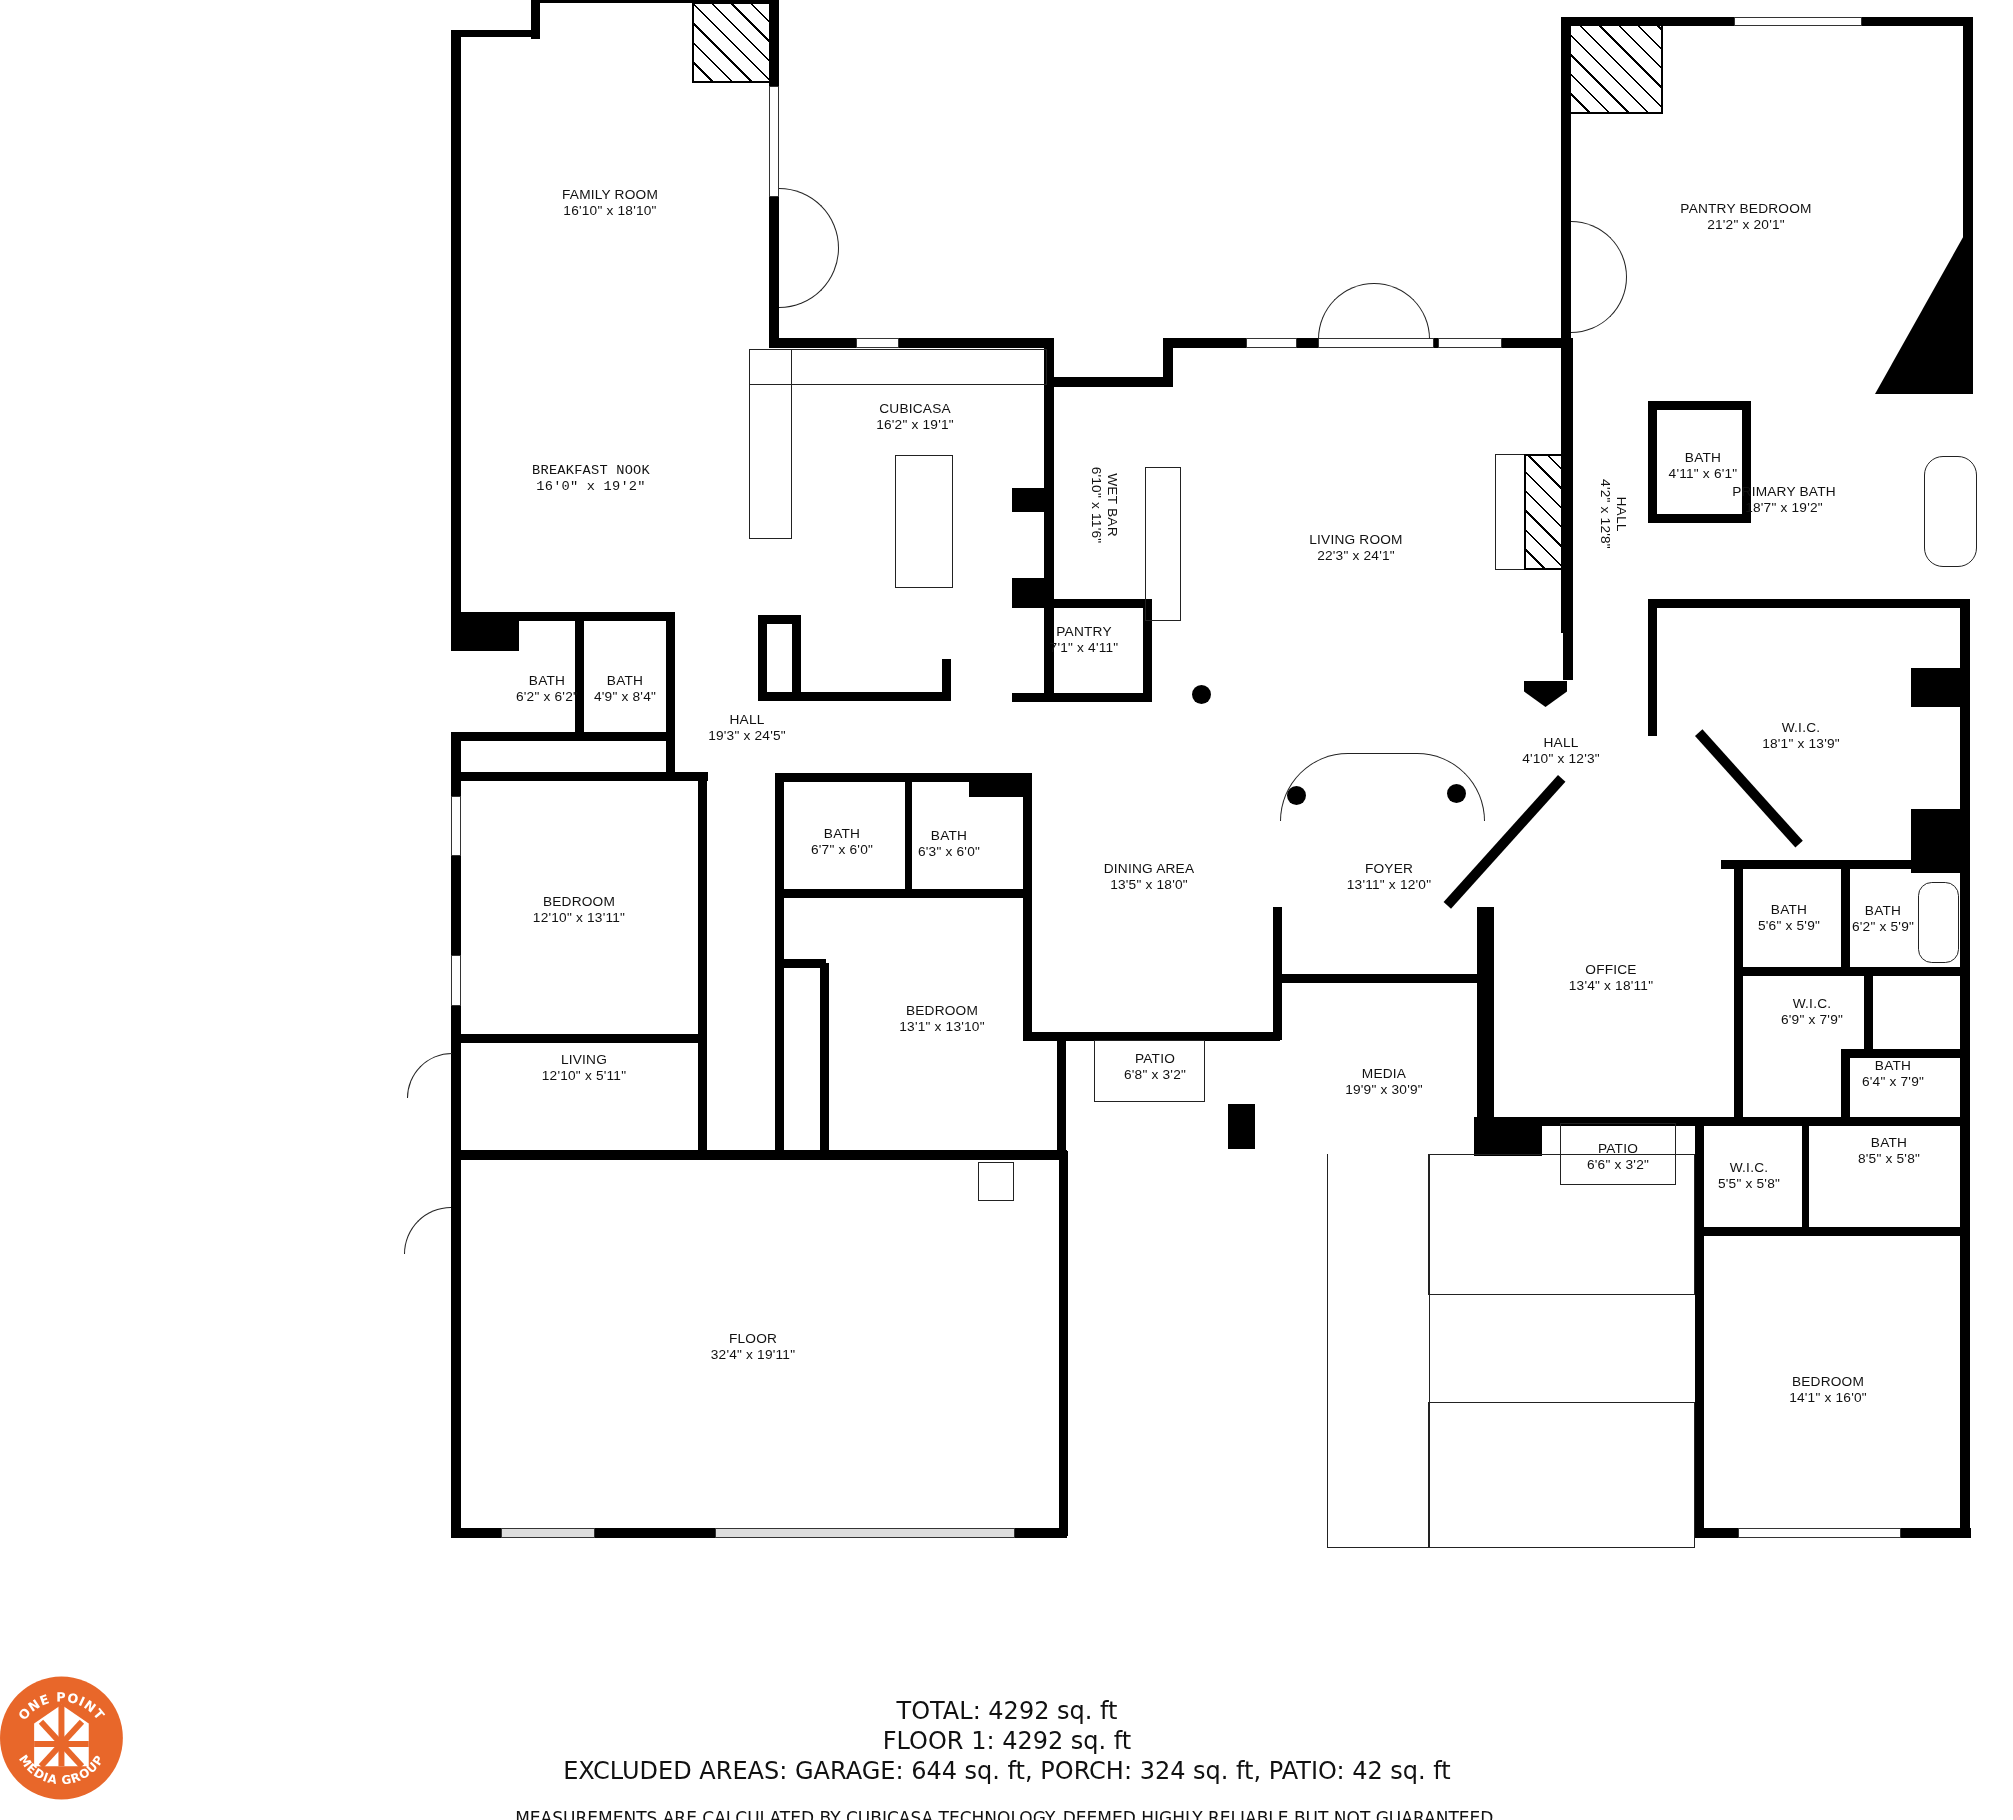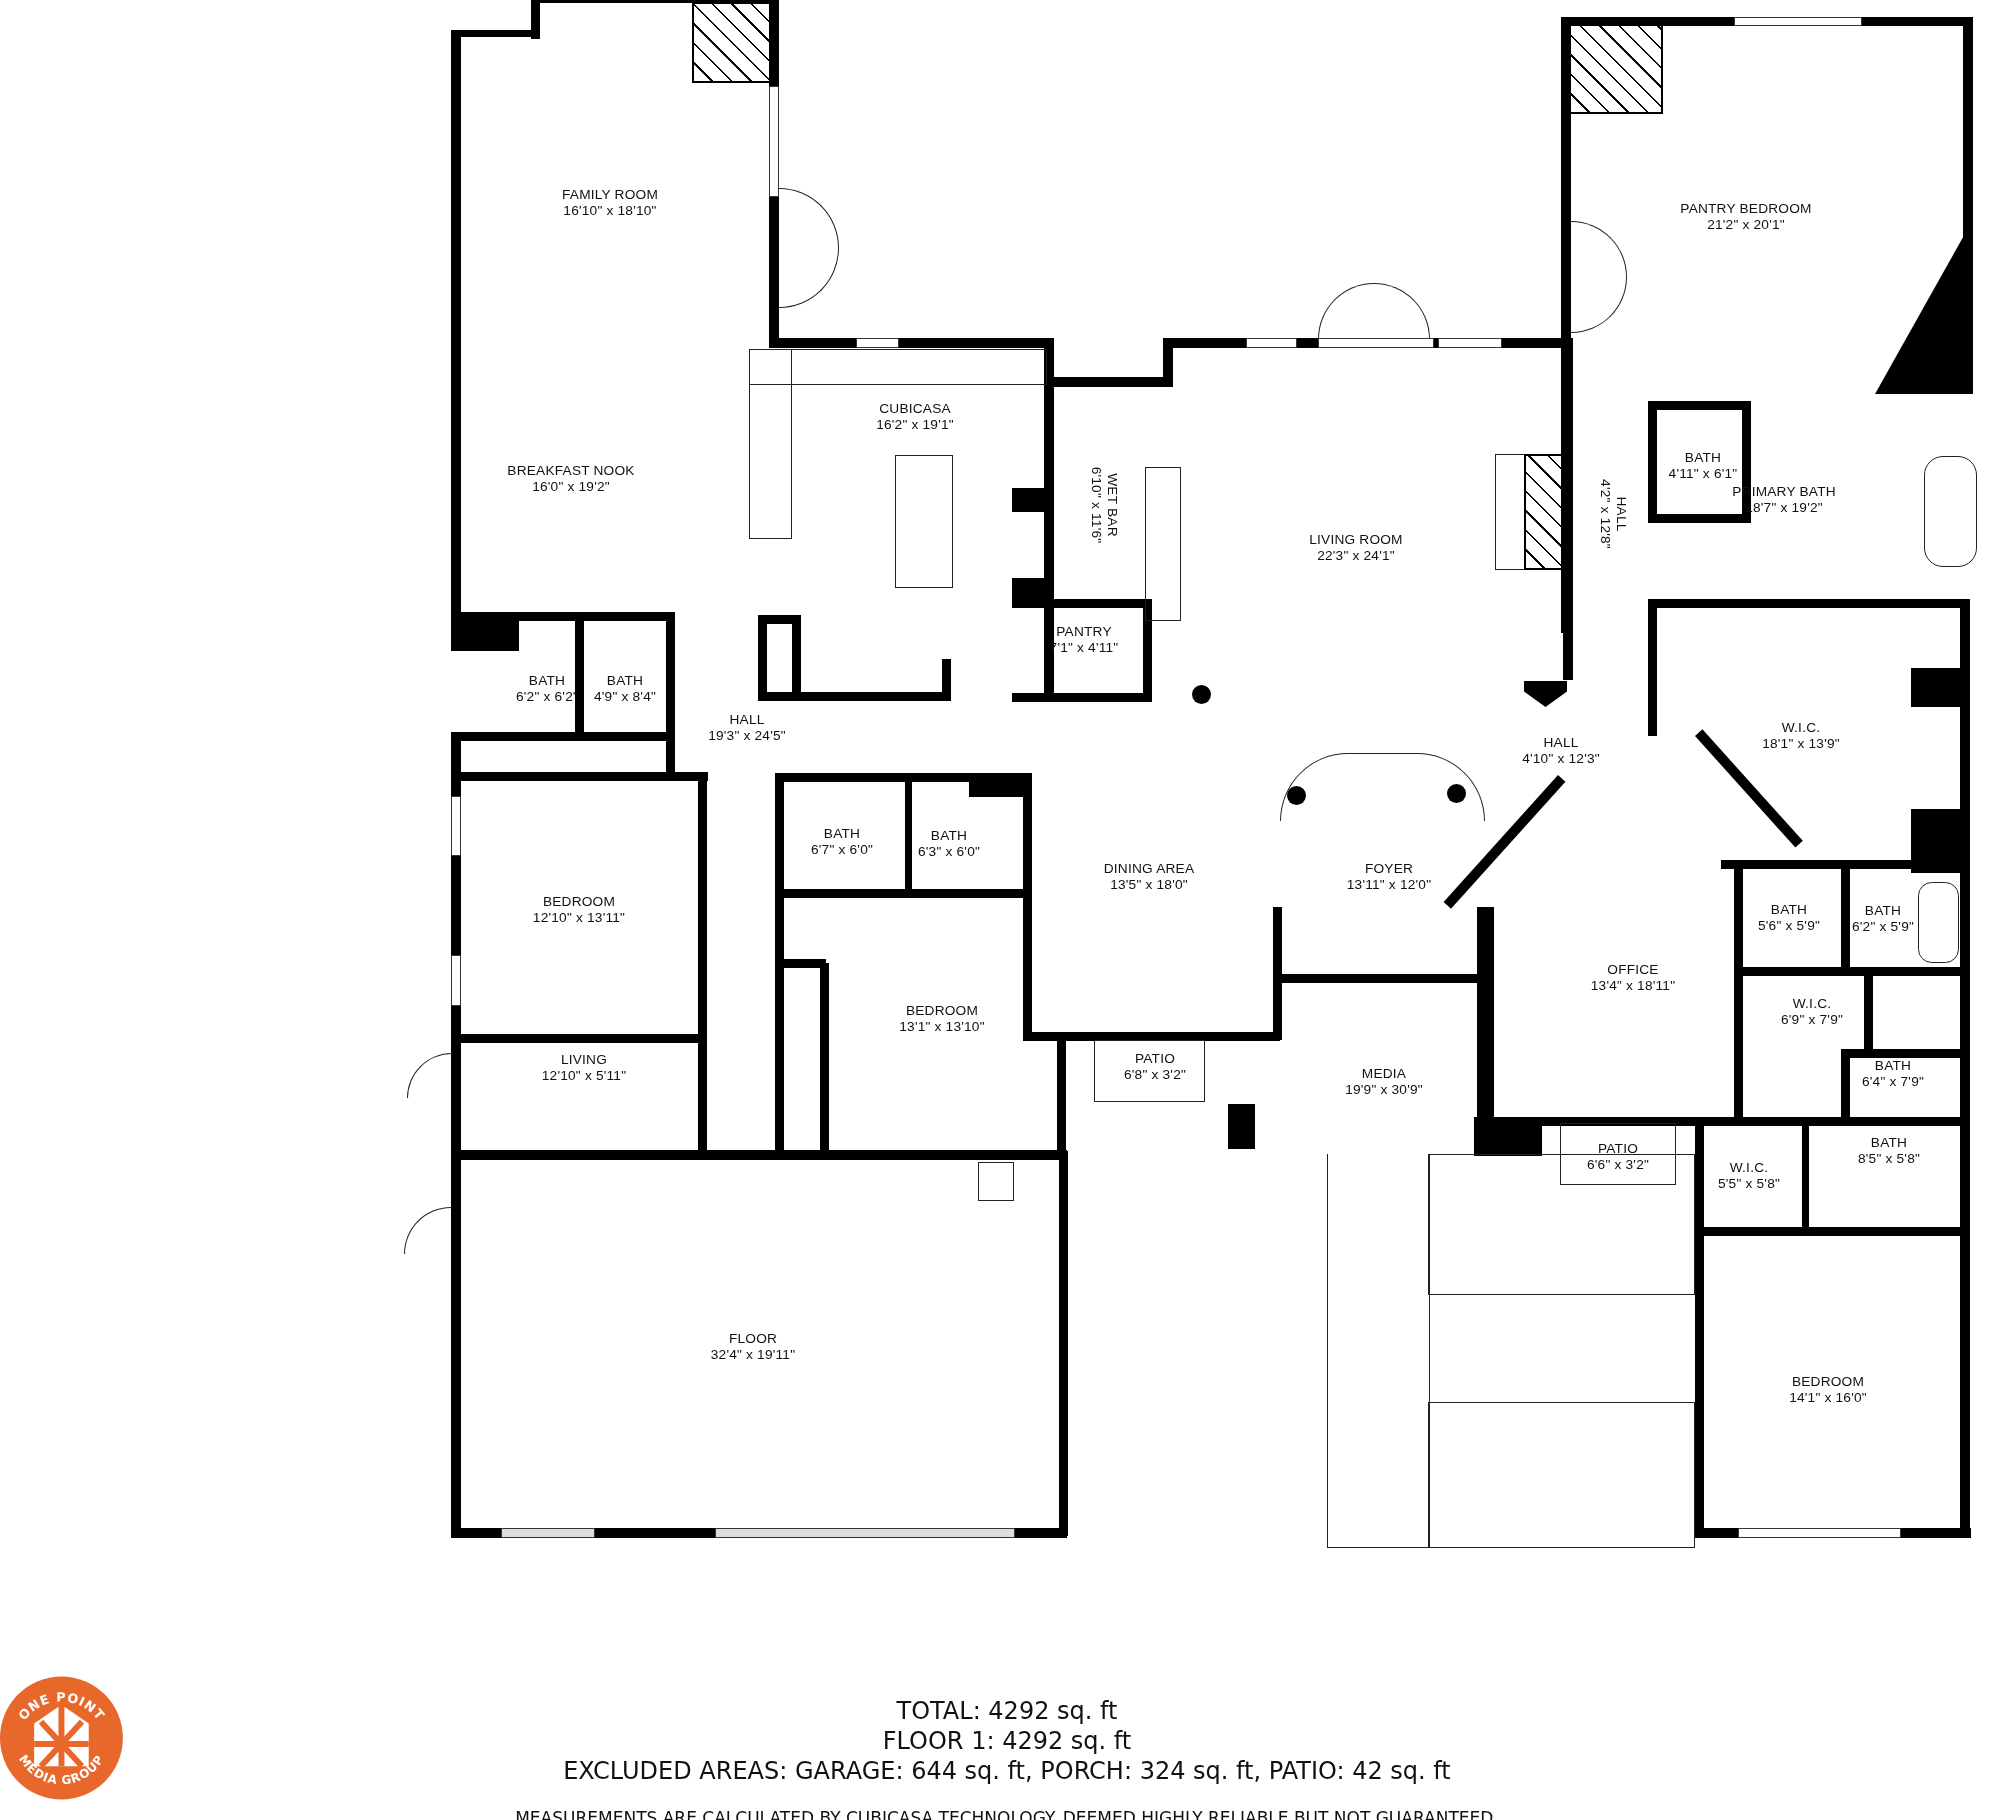--- a/index.html
+++ b/index.html
@@ -159,21 +159,21 @@
   <div class="door" style="left:779px;top:248px;width:60px;height:60px;border-radius:0 0 60px 0;border-left:none;border-top:none;"></div>
   <div class="door" style="left:1318px;top:283px;width:56px;height:56px;border-radius:56px 0 0 0;border-right:none;border-bottom:none;"></div>
   <div class="door" style="left:1374px;top:283px;width:56px;height:56px;border-radius:0 56px 0 0;border-left:none;border-bottom:none;"></div>
   <div class="door" style="left:1571px;top:221px;width:56px;height:56px;border-radius:0 56px 0 0;border-left:none;border-bottom:none;"></div>
   <div class="door" style="left:1571px;top:277px;width:56px;height:56px;border-radius:0 0 56px 0;border-left:none;border-top:none;"></div>
 
   <div class="room" style="left:610px;top:203px;">
       <span class="n">FAMILY ROOM</span>
       <span class="d">16'10" x 18'10"</span>
     </div>
-  <div class="room" style="left:571px;top:479px;">
+  <div class="room" style="left:591px;top:479px;font-family:Liberation Mono, monospace;">
       <span class="n">BREAKFAST NOOK</span>
       <span class="d">16'0" x 19'2"</span>
     </div>
   <div class="room" style="left:915px;top:417px;">
       <span class="n">CUBICASA</span>
       <span class="d">16'2" x 19'1"</span>
     </div>
   <div class="room rot" style="left:1104px;top:505px;">
       <span class="n">WET BAR</span>
       <span class="d">6'10" x 11'6"</span>
@@ -239,21 +239,21 @@
       <span class="d">13'5" x 18'0"</span>
     </div>
   <div class="room" style="left:1389px;top:877px;">
       <span class="n">FOYER</span>
       <span class="d">13'11" x 12'0"</span>
     </div>
   <div class="room" style="left:942px;top:1019px;">
       <span class="n">BEDROOM</span>
       <span class="d">13'1" x 13'10"</span>
     </div>
-  <div class="room" style="left:1611px;top:978px;margin-left:22px;">
+  <div class="room" style="left:1611px;top:978px;">
       <span class="n">OFFICE</span>
       <span class="d">13'4" x 18'11"</span>
     </div>
   <div class="room" style="left:1789px;top:918px;">
       <span class="n">BATH</span>
       <span class="d">5'6" x 5'9"</span>
     </div>
   <div class="room" style="left:1883px;top:919px;">
       <span class="n">BATH</span>
       <span class="d">6'2" x 5'9"</span>

